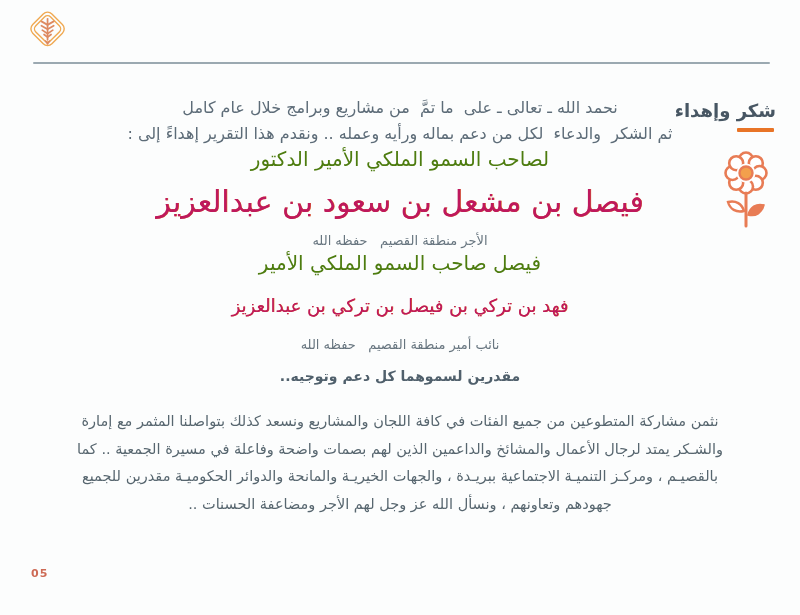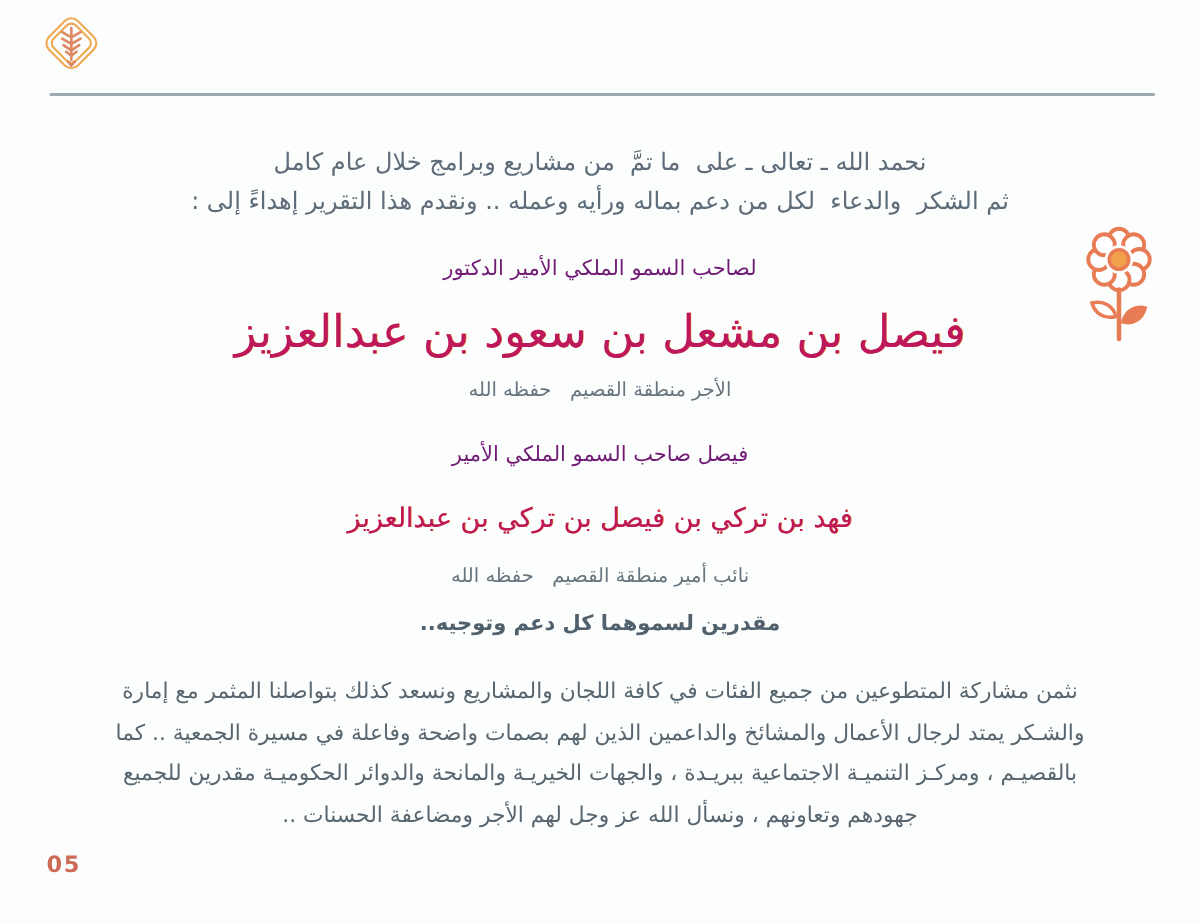--- a/index.html
+++ b/index.html
@@ -37,38 +37,38 @@
 
   
   .flower{position:absolute;left:714px;top:147px;width:64px;height:82px;}
 
   
   .content{
     position:absolute;left:70px;top:95px;width:660px;
     direction:rtl;text-align:center;color:#5b6a76;
   }
   .line{white-space:pre;line-height:26px;font-size:16px;color:#5d6c78;}
-  .ded-title{margin-top:20px;font-size:14px;line-height:24px;color:#701a75;white-space:pre;}
+  .ded-title{font-size:20px;line-height:24px;color:#4d7c0f;white-space:pre;}
   .royal-name{
     margin-top:4px;
     font-size:30px;line-height:54px;font-weight:400;
     color:#be185d;white-space:nowrap;
     text-shadow:0.4px 0 0 #dd7029;
   }
   .royal-name.second{font-size:18px;}
   .ded-subtitle{margin-top:2px;font-size:13px;line-height:20px;color:#67757f;white-space:pre;}
   .appreciation{margin-top:8px;font-size:14px;line-height:26px;font-weight:600;color:#50606c;white-space:pre;}
 
   .paragraph{margin-top:19px;color:#57666f;}
   .paragraph .pline{white-space:pre;font-size:14.5px;line-height:27.5px;}
 
   
   .page-number{
     position:absolute;left:31px;top:567px;
-    font-size:15px;font-weight:600;color:#cd6a55;letter-spacing:1px;
+    font-size:11px;font-weight:600;color:#cd6a55;letter-spacing:1px;
   }
 </style>
 </head>
 <body>
 
 <div class="page">
 
   <svg class="logo" viewBox="0 0 48 52">
     <g fill="none" stroke="#f0a952" stroke-width="1.6">
       <rect x="8" y="8" width="31" height="31" rx="7" transform="rotate(45 23.5 23.5)"></rect>
@@ -79,20 +79,24 @@
       <path d="M16.5 15 L23.5 19 L30.5 15"></path>
       <path d="M16.5 20 L23.5 24 L30.5 20"></path>
       <path d="M17.5 25 L23.5 29 L29.5 25"></path>
       <path d="M19.5 30 L23.5 33 L27.5 30"></path>
       <path d="M21 37.5 L23.5 40.5 L26 37.5"></path>
     </g>
   </svg>
 
   <div class="top-divider"></div>
 
+  <div class="section-heading">
+    <div class="title">شكر وإهداء</div>
+    <div class="title-underline"></div>
+  </div>
 
   <svg class="flower" viewBox="0 0 64 82">
     <g stroke="#e87c55" stroke-width="2.6" fill="#ffffff">
       <circle cx="32" cy="12.5" r="7"></circle>
       <circle cx="41.8" cy="16.2" r="7"></circle>
       <circle cx="45.5" cy="26" r="7"></circle>
       <circle cx="41.8" cy="35.8" r="7"></circle>
       <circle cx="32" cy="39.5" r="7"></circle>
       <circle cx="22.2" cy="35.8" r="7"></circle>
       <circle cx="18.5" cy="26" r="7"></circle>

